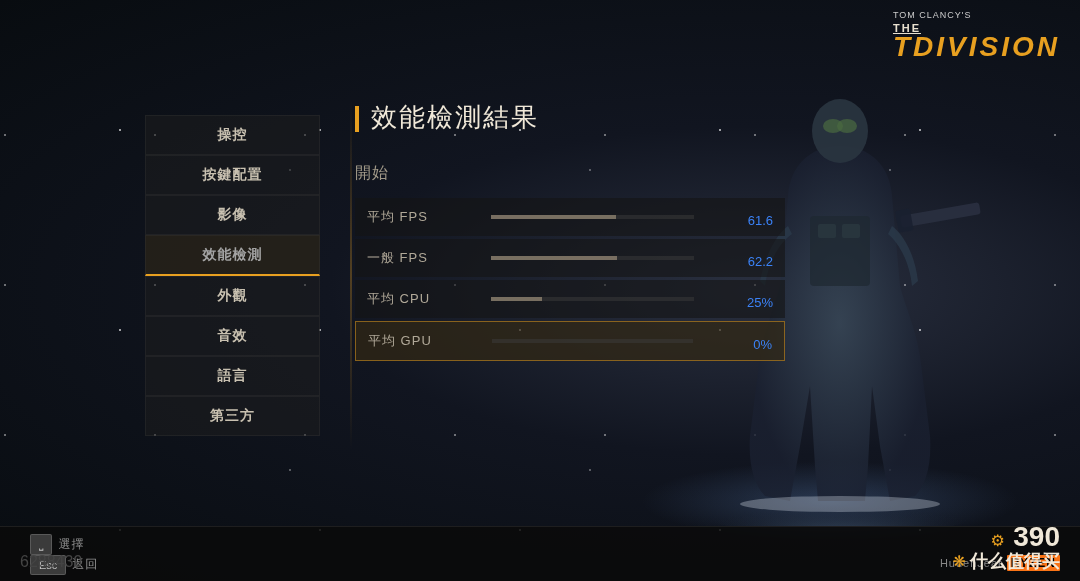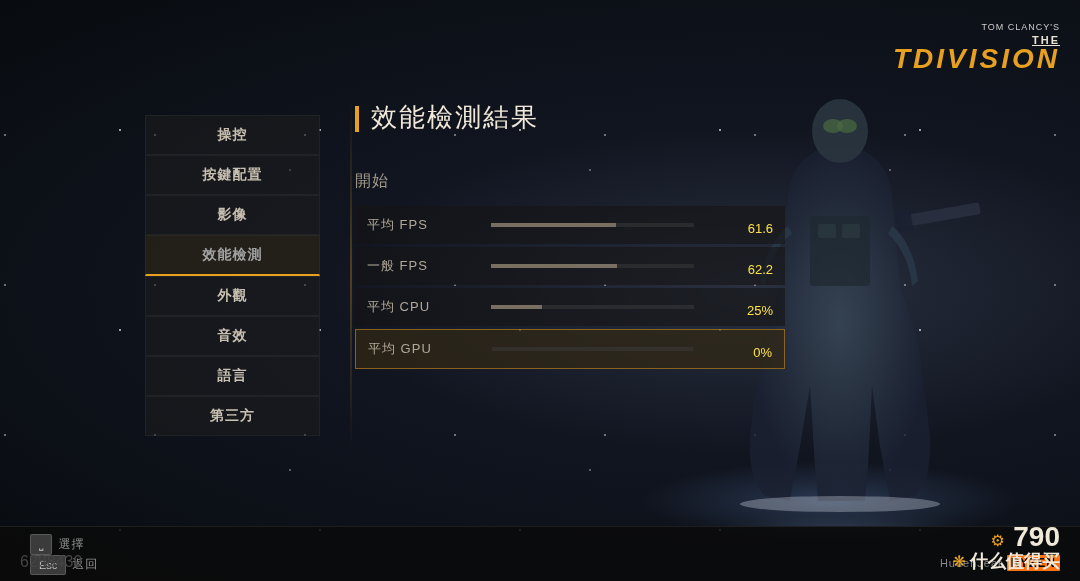--- a/index.html
+++ b/index.html
@@ -42,24 +42,23 @@
       width: 380px;
       height: 80px;
       background: radial-gradient(ellipse, rgba(100,140,200,0.3) 0%, transparent 70%);
       z-index: 1;
       border-radius: 50%;
     }
 
     
     .logo {
       position: absolute;
-      top: 16px;
+      top: 4px;
       right: 20px;
       z-index: 10;
-      text-align: right;
     }
     .logo-tom-clancy {
       font-size: 9px;
       color: #ccc;
       letter-spacing: 1px;
       text-transform: uppercase;
     }
     .logo-the {
       font-size: 11px;
       color: #e8e0d0;
@@ -129,21 +128,21 @@
       position: absolute;
       left: 355px;
       top: 100px;
       width: 430px;
       z-index: 10;
     }
 
     .panel-title {
       font-size: 26px;
       color: #f0e8d8;
-      margin-bottom: 36px;
+      margin-bottom: 28px;
       font-weight: 300;
       letter-spacing: 2px;
     }
 
     .panel-title::before {
       content: '';
       display: inline-block;
       width: 4px;
       height: 26px;
       background: #e8a020;
@@ -193,21 +192,21 @@
       height: 100%;
       background: rgba(200,180,150,0.5);
     }
 
     .result-bar.highlighted-bar {
       background: #e8a020;
     }
 
     .result-value {
       font-size: 13px;
-      color: #fde047;
+      color: #3b82f6;
       min-width: 35px;
       text-align: right;
       margin-top: 7px;
     }
 
     
     .bottom-bar {
       position: absolute;
       bottom: 0;
       left: 0;
@@ -426,21 +425,21 @@
         <span class="key-label">返回</span>
       </div>
     </div>
 </div>
 
 <div class="bottom-left-id">6288439</div>
 
 <div class="bottom-right">
   <div>
     <span class="score-icon">⚙</span>
-    <span class="score-value">790</span>
+    <span class="score-value">390</span>
   </div>
   <div class="user-info">
     <span>HudenJear</span>
     <span class="amd-badge">RYZEN</span>
   </div>
 </div>
 
 <div style="position:absolute;bottom:8px;right:20px;z-index:15;text-align:right;">
   <div style="font-size:10px;color:#888;display:flex;align-items:center;gap:4px;justify-content:flex-end;">
     <span style="color:#e8a020;font-size:16px;">❋</span>

